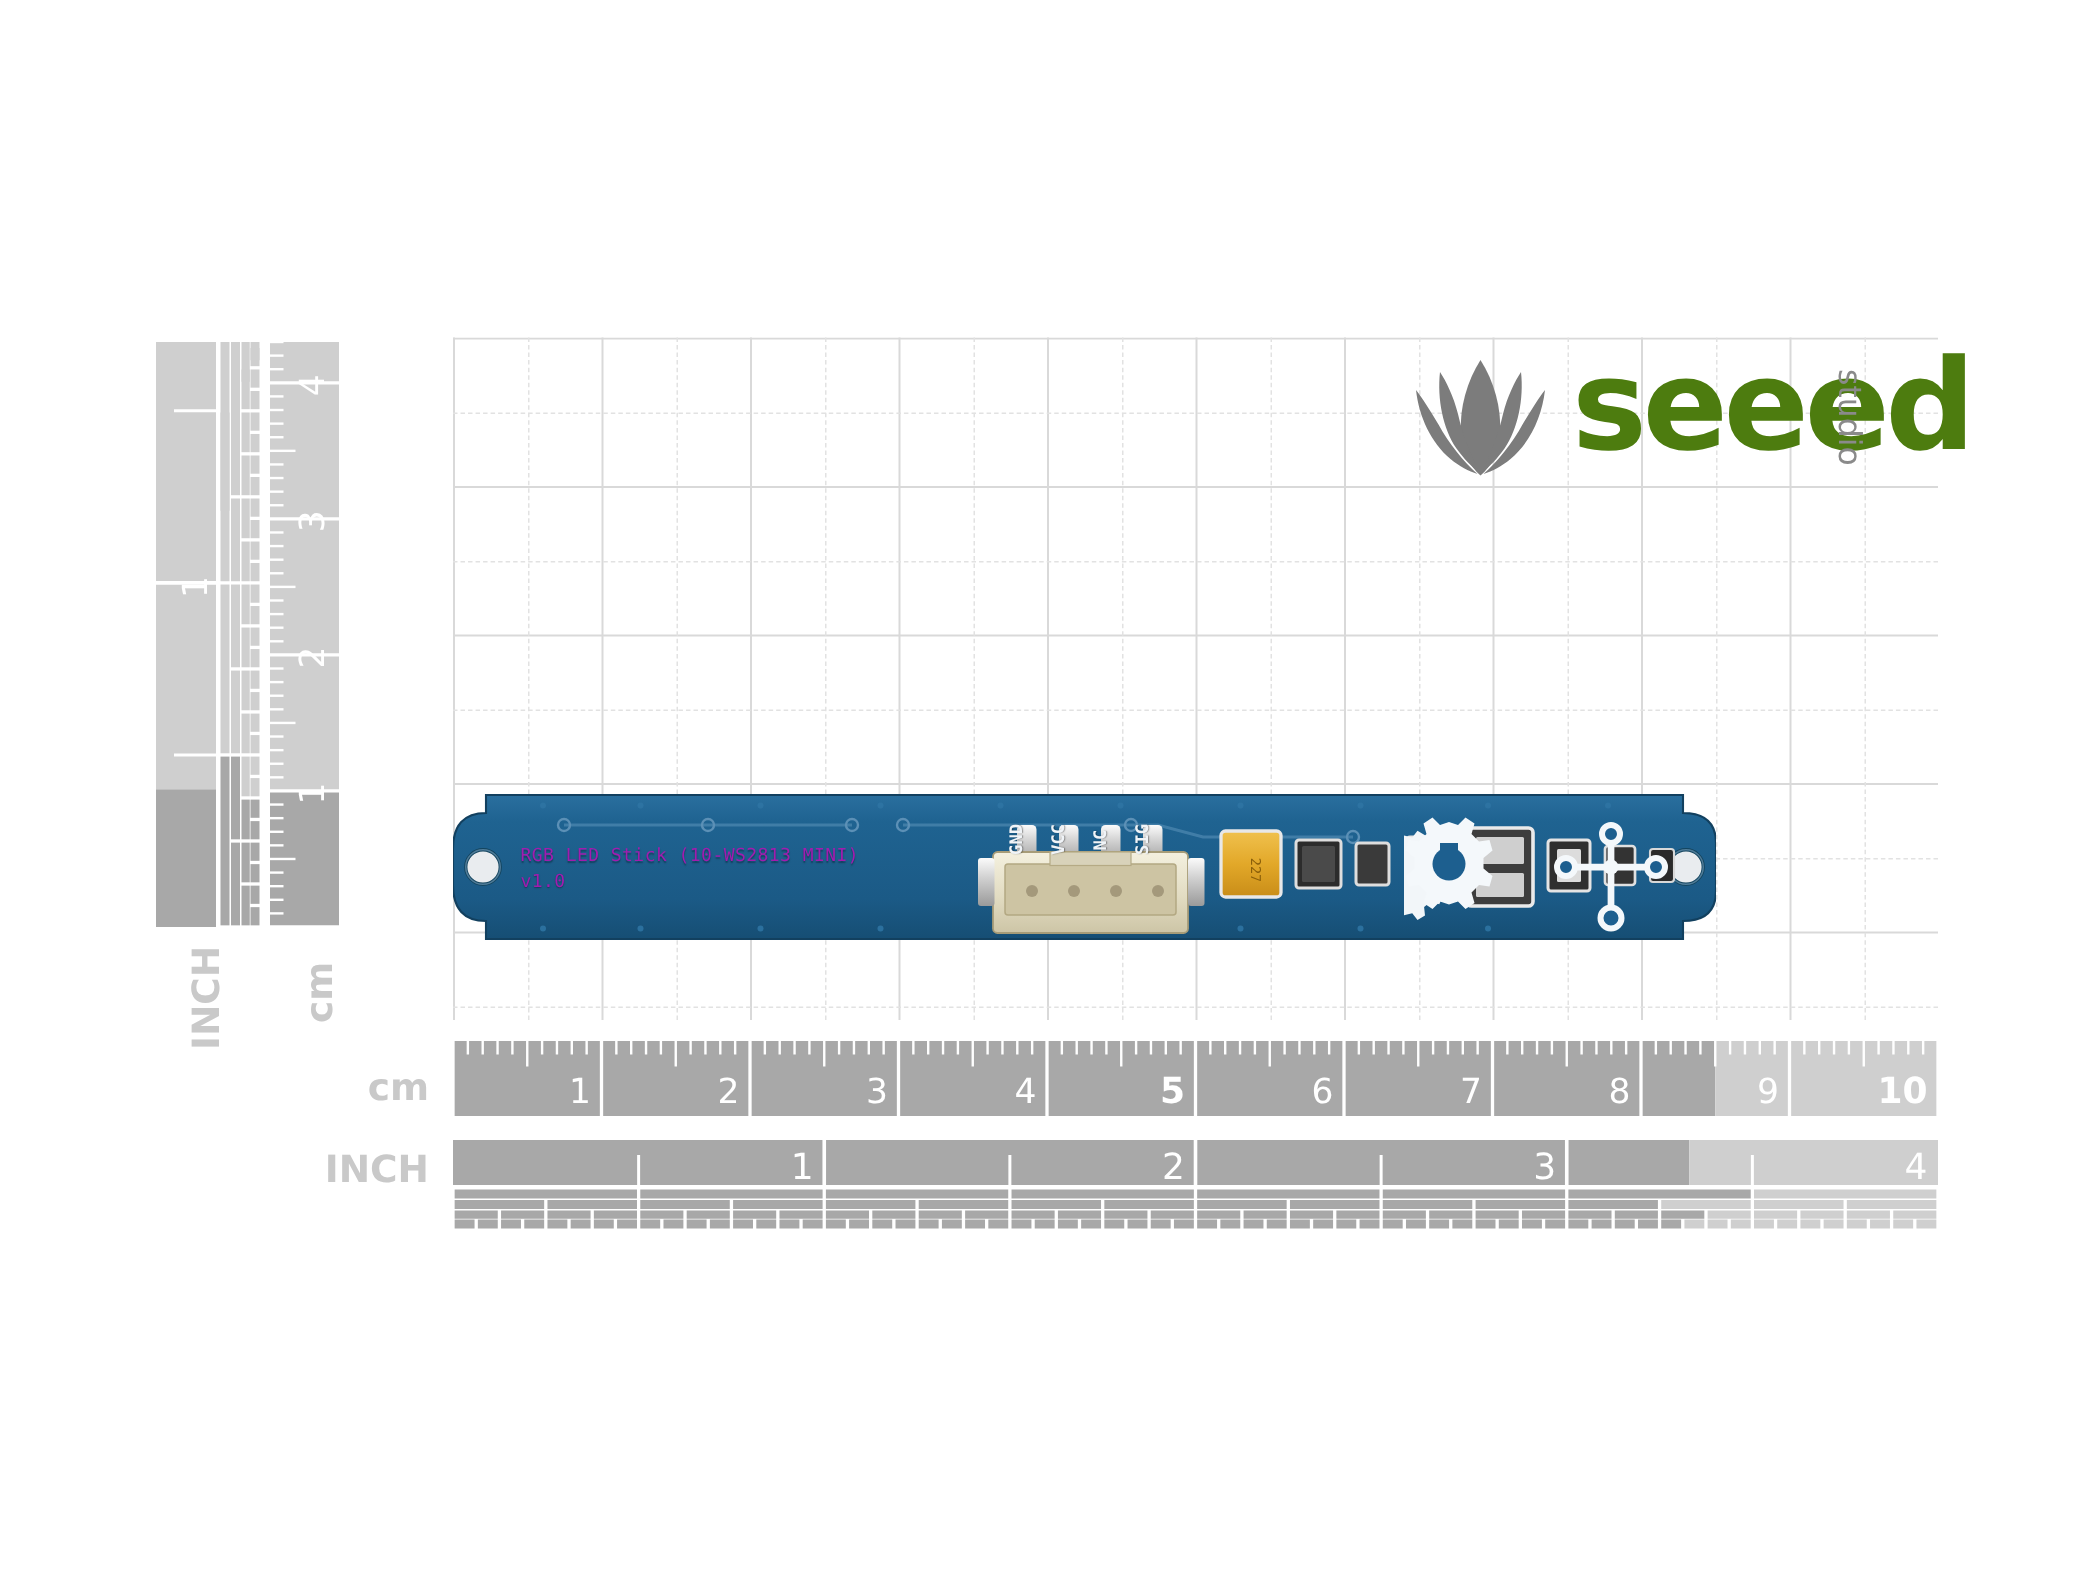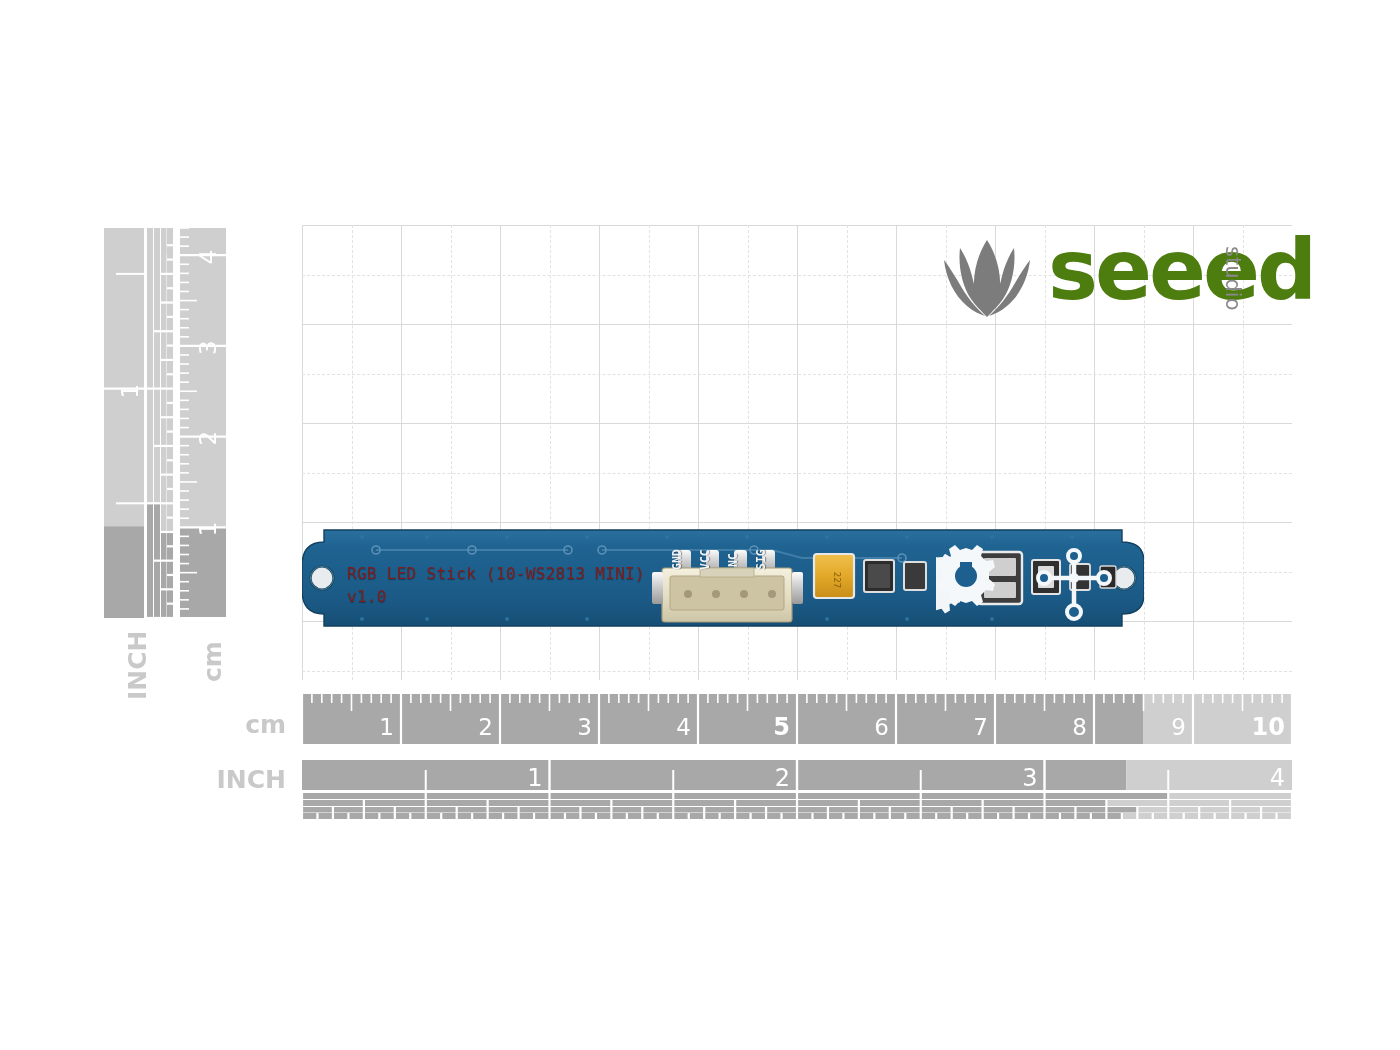--- a/index.html
+++ b/index.html
@@ -152,22 +152,22 @@
     left: 302px;
     top: 528px;
     width: 842px;
     height: 100px;
   }
   #pcb-text {
     position: absolute;
     left: 45px;
     top: 34px;
     font-family: "DejaVu Sans Mono", monospace;
-    font-size: 16px;
-    color: #7f1d1d;
+    font-size: 12px;
+    color: #a21caf;
     line-height: 1.45;
     letter-spacing: 0.3px;
     white-space: nowrap;
     text-shadow: 0 1px 1px rgba(0,0,0,0.35);
   }
   .pin-label {
     position: absolute;
     font-family: "DejaVu Sans Mono", monospace;
     font-size: 11.5px;
     font-weight: bold;

